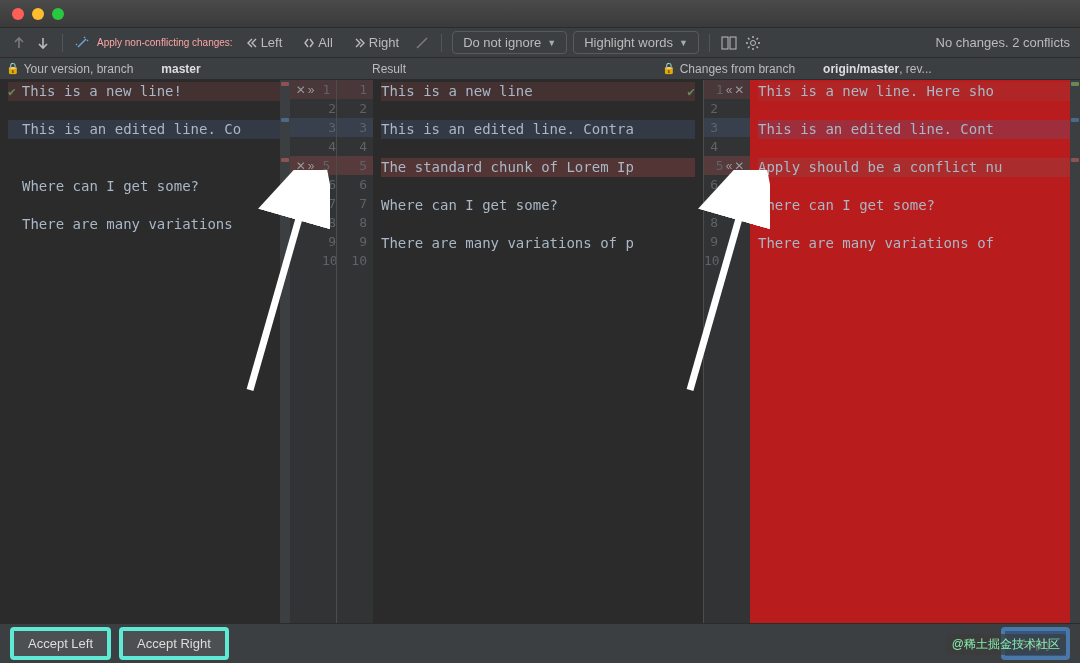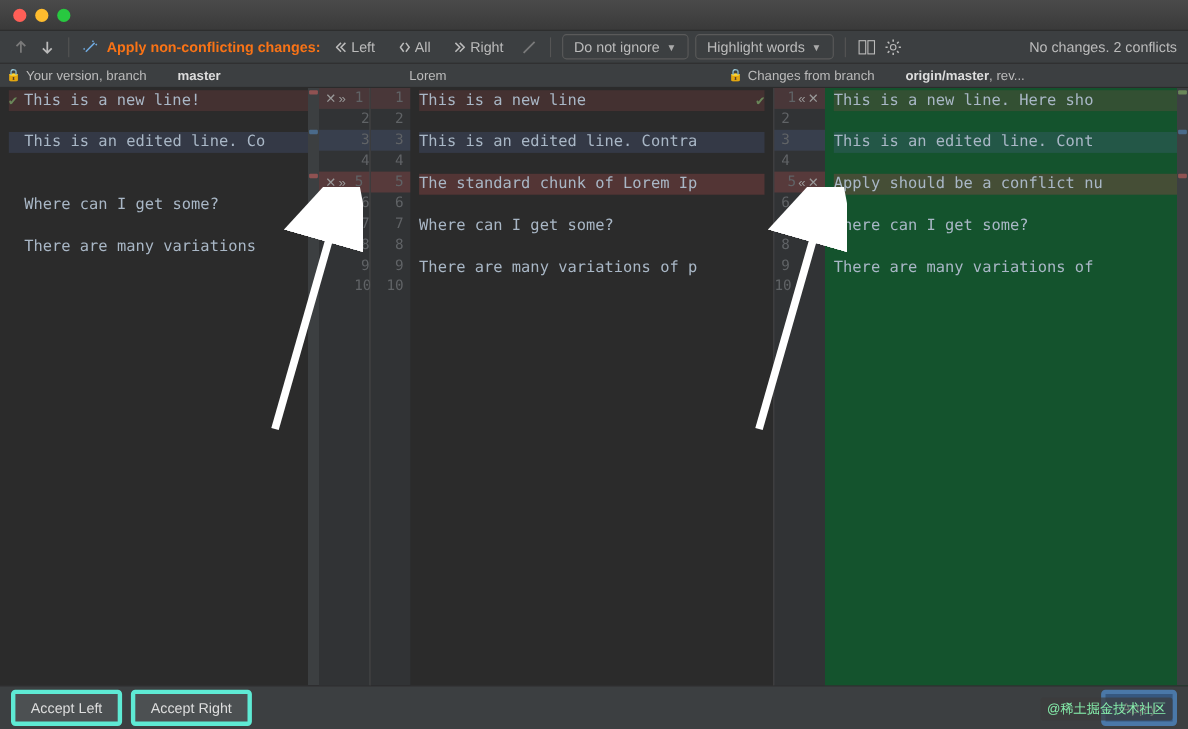--- a/index.html
+++ b/index.html
@@ -31,21 +31,21 @@
   height: 30px;
   background: #3c3f41;
   border-bottom: 1px solid #2b2b2b;
   display: flex;
   align-items: center;
   padding: 0 10px;
   gap: 6px;
 }
 .tb-icon { width: 18px; height: 18px; display: flex; align-items: center; justify-content: center; color: #8a8a8a; cursor: pointer; }
 .tb-sep { width: 1px; height: 18px; background: #555; margin: 0 4px; }
-.tb-label { color: #f97316; font-size: 13px; font-weight: bold; }
+.tb-label { color: #fca5a5; font-size: 10px; }
 .tb-btn {
   display: flex; align-items: center; gap: 4px;
   padding: 3px 8px;
   color: #bbb;
   cursor: pointer;
   border-radius: 3px;
 }
 .tb-dropdown {
   display: flex; align-items: center; gap: 6px;
   padding: 3px 10px;
@@ -69,21 +69,21 @@
 .ph .lock { margin-right: 4px; color: #888; font-size: 11px; }
 .ph b { color: #ddd; padding-left: 28px; }
 .ph.center { flex: 0 0 auto; width: 366px; justify-content: flex-start; }
 .ph.left { flex: 0 0 290px; }
 .ph.right { flex: 1; }
 
 .content { display: flex; height: calc(100% - 28px - 30px - 22px - 40px); position: relative; }
 .pane { position: relative; overflow: hidden; }
 .pane.left-pane { width: 290px; background: #2b2b2b; }
 .pane.center-pane { flex: 0 0 auto; width: 366px; display: flex; background: #2b2b2b; }
-.pane.right-pane { flex: 1; background: #14532d; }
+.pane.right-pane { flex: 1; background: #b91c1c; }
 .splitter { width: 1px; background: #4c4c4c; }
 .action-gutter { width: 46px; background: #313335; font-family: monospace; font-size: 13px; }
 .result-gutter { width: 36px; background: #313335; }
 
 .code {
   font-family: "Menlo", "Consolas", monospace;
   font-size: 14px;
   color: #a9b7c6;
   line-height: 19px;
   padding: 2px 8px;
@@ -229,21 +229,21 @@
   </div>
 </div>
 
 <div class="pane-headers">
   <div class="ph left">
     <span class="lock">🔒</span>
     <span>Your version, branch </span>
     <b>master</b>
   </div>
   <div class="ph center" style="padding-left:82px;">
-    <span>Lorem</span>
+    <span>Result</span>
   </div>
   <div class="ph right">
     <span class="lock">🔒</span>
     <span>Changes from branch </span>
     <b>origin/master</b>
     <span>, rev...</span>
   </div>
 </div>
 
 <div class="content">

